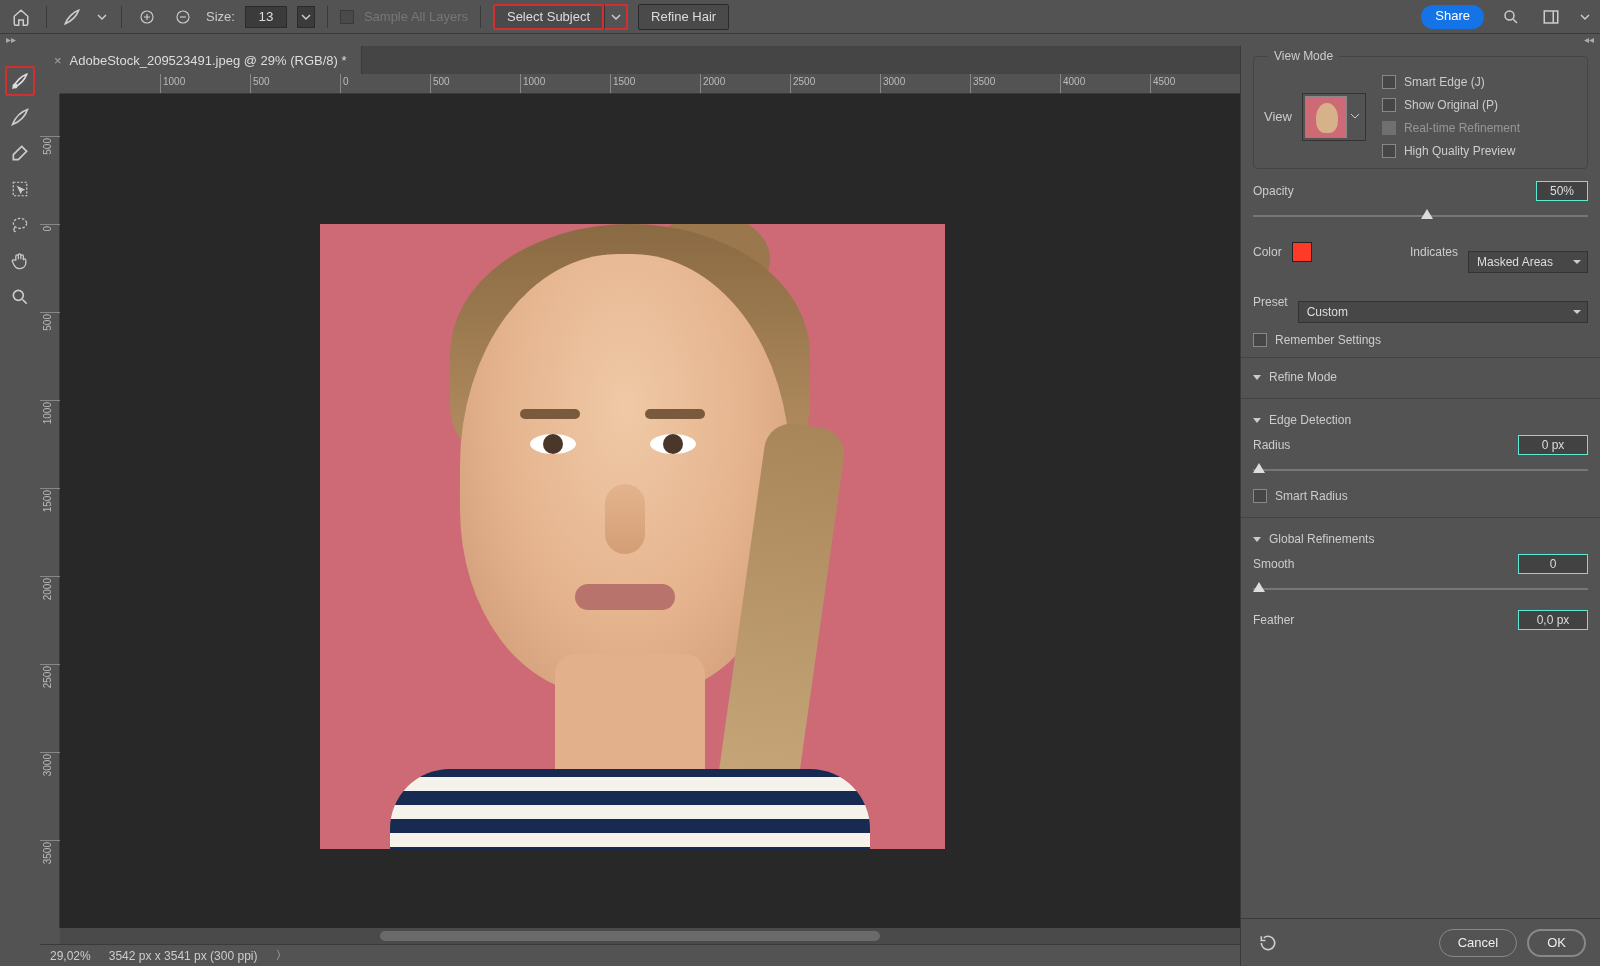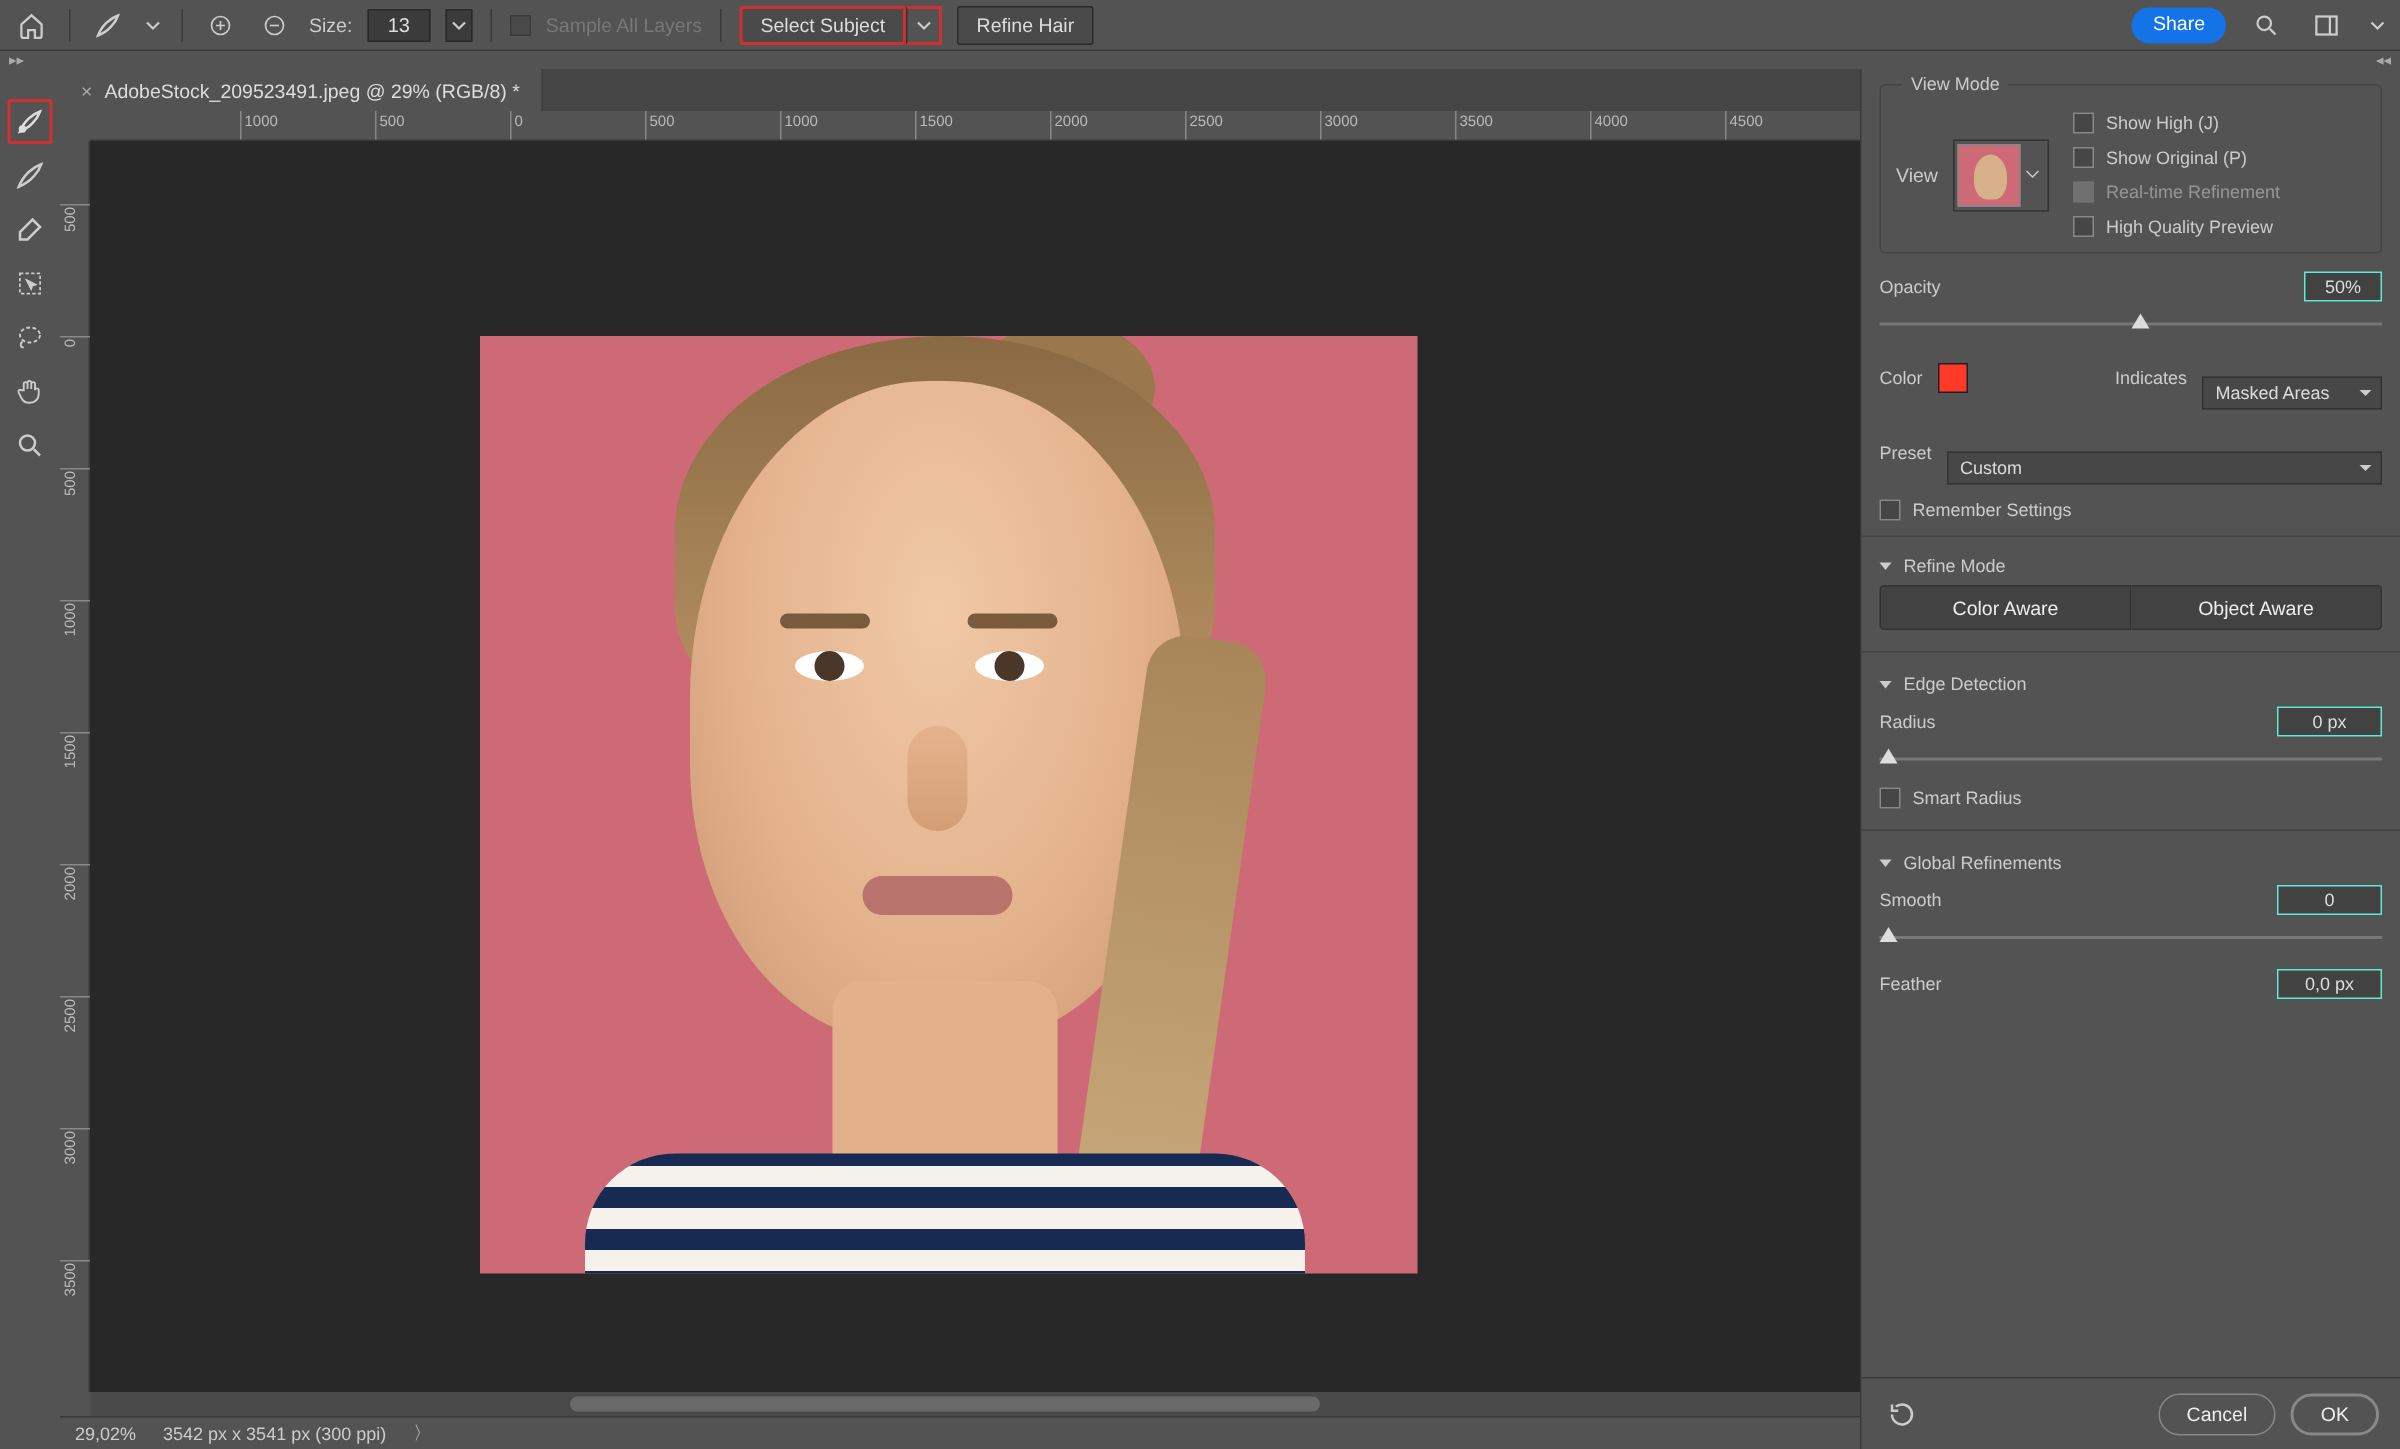--- a/index.html
+++ b/index.html
@@ -320,21 +320,21 @@
             <div class="thumb"></div>
             <div style="width:16px;text-align:center;cursor:pointer">
               <svg width="10" height="10" viewBox="0 0 10 10">
                   <path d="M1 3l4 4 4-4" stroke="#ccc" fill="none"></path>
                 </svg>
             </div>
           </div>
           <div class="chk-list">
             <div class="chk-row">
                 <div class="chk"></div>
-                <span>Show High (J)</span>
+                <span>Smart Edge (J)</span>
               </div>
             <div class="chk-row">
                 <div class="chk"></div>
                 <span>Show Original (P)</span>
               </div>
             <div class="chk-row" style="opacity:.55">
                 <div class="chk on"></div>
                 <span>Real-time Refinement</span>
               </div>
             <div class="chk-row">
@@ -378,28 +378,20 @@
           <div class="chk"></div>
           <span>Remember Settings</span>
         </div>
 
       <div style="height:1px;background:#444;margin:10px -12px"></div>
 
       <div class="sect">
           <div class="chev"></div>
           <span>Refine Mode</span>
         </div>
-      <div class="seg">
-        <div class="sbtn">
-            <span>Color Aware</span>
-          </div>
-        <div class="sbtn">
-            <span>Object Aware</span>
-          </div>
-      </div>
 
       <div style="height:1px;background:#444;margin:14px -12px"></div>
 
       <div class="sect">
           <div class="chev"></div>
           <span>Edge Detection</span>
         </div>
       <div class="row">
           <span>Radius</span>
           <div class="val-box" style="width:70px">0 px</div>

